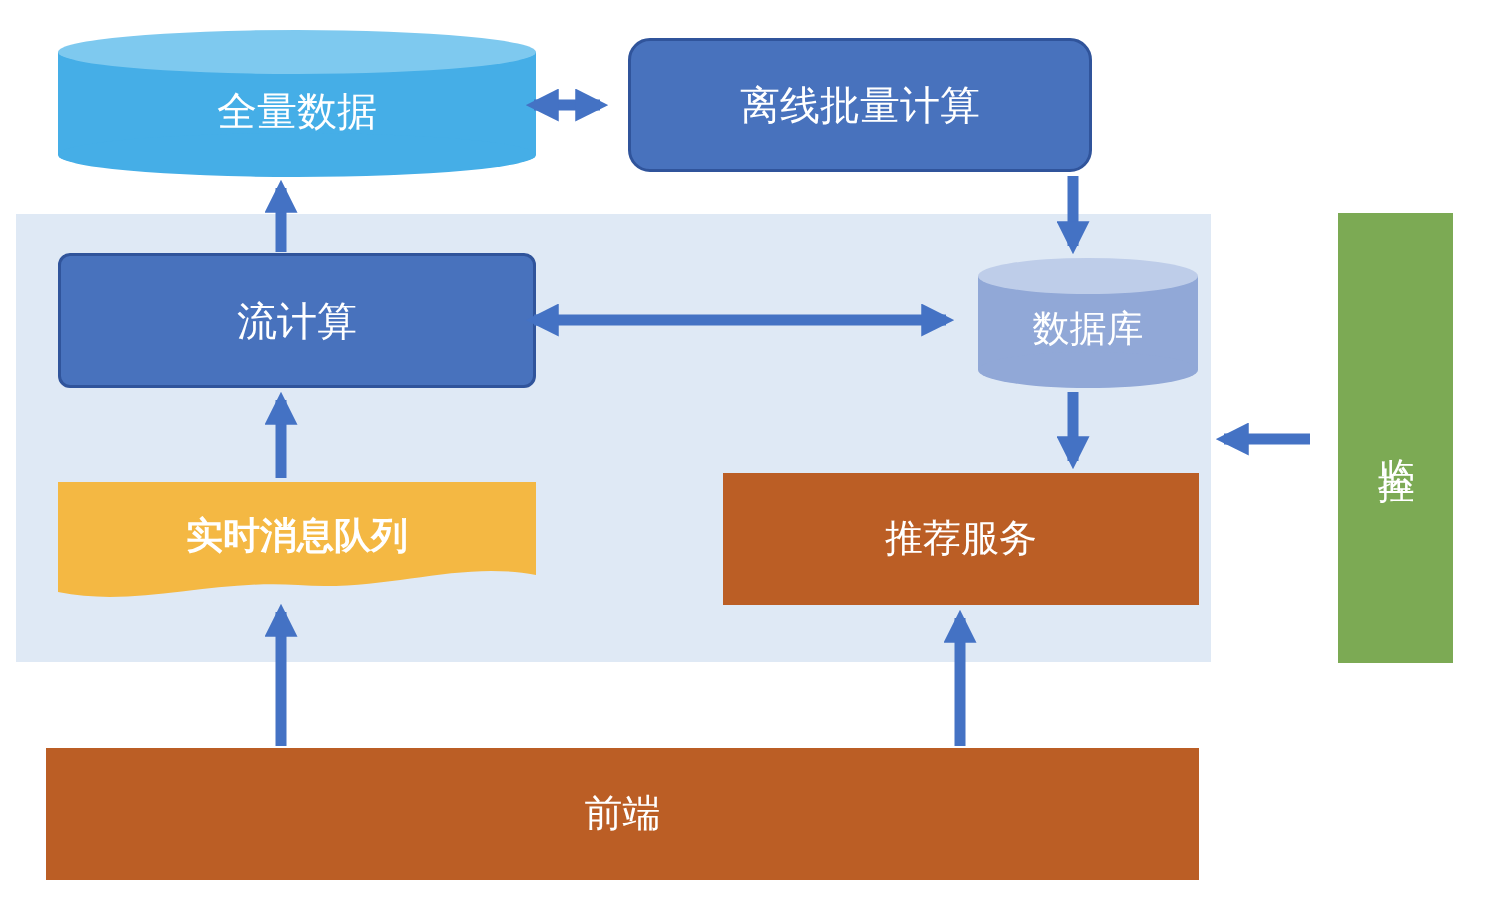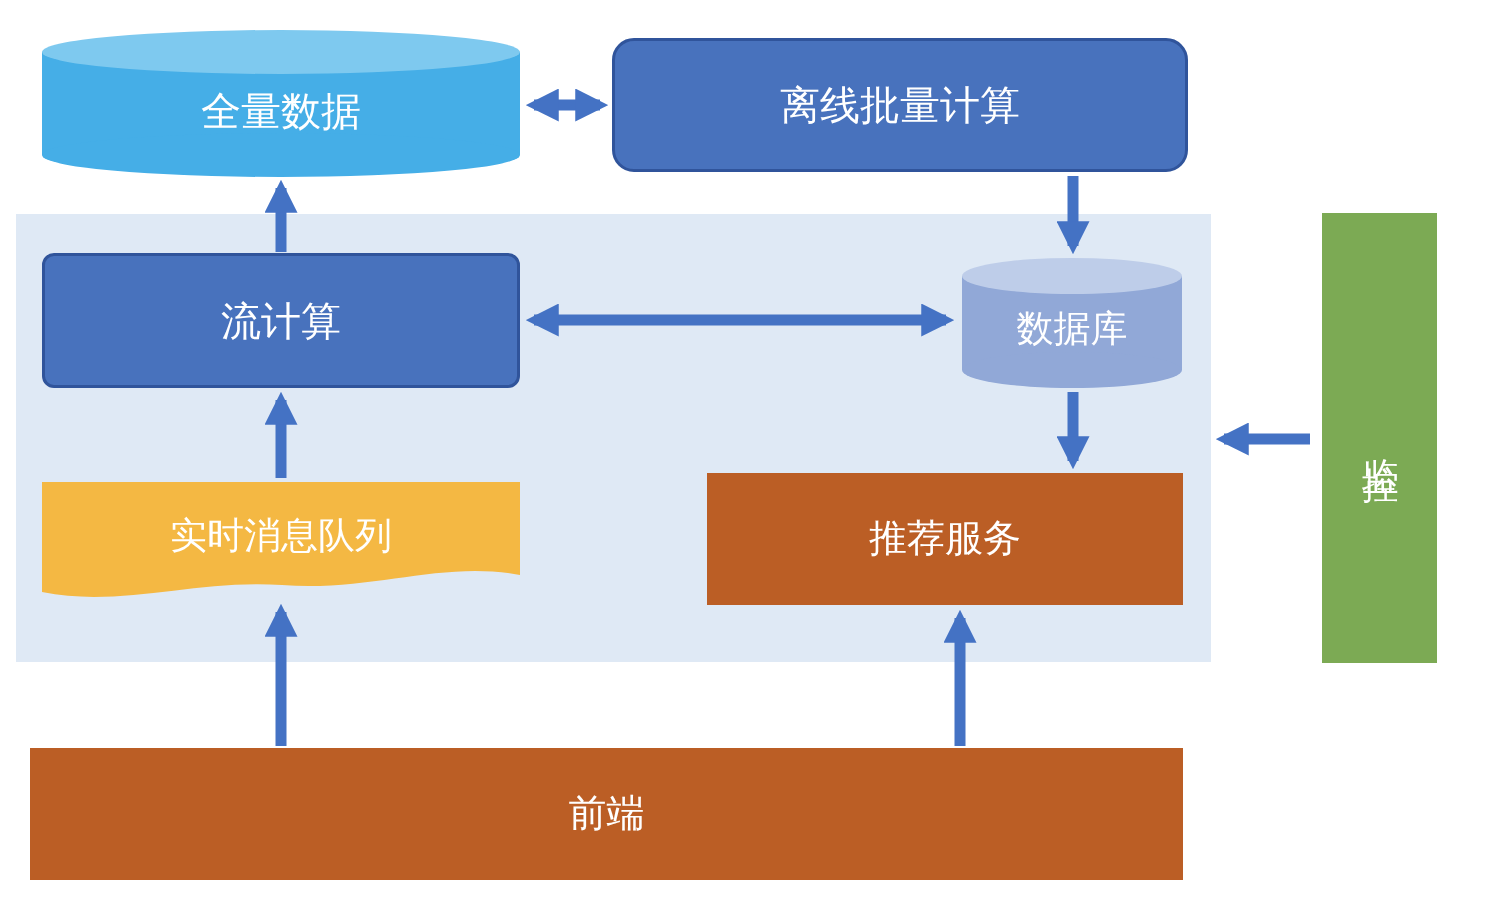--- a/index.html
+++ b/index.html
@@ -6,39 +6,39 @@
   #canvas {
     position:relative; width:1492px; height:908px; background:#fff;
     font-family:"Liberation Sans","DejaVu Sans",sans-serif; overflow:hidden;
   }
   .panel {
     position:absolute; left:16px; top:214px; width:1195px; height:448px;
     background:var(--panel-bg,#DFE9F5);
   }
   .node {
     position:absolute; display:flex; align-items:center; justify-content:center;
-    color:#fff; text-align:center; line-height:1.1;
+    color:#fff; text-align:center; line-height:1.1;margin-left:16px;
   }
   .node .shape { position:absolute; left:0; top:0; width:100%; height:100%; }
   .node .label { position:relative; z-index:2; white-space:nowrap; }
 
   #n-full-data      { left:42px;  top:30px;  width:478px; height:147px; font-size:40px; }
   #n-full-data .label { padding-top:14px; }
-  #n-offline-batch  { left:612px; top:38px;  width:576px; height:134px; font-size:40px;
+  #n-offline-batch  { left:612px; top:38px;  width:464px; height:134px; font-size:40px;
                       background:var(--box-blue,#4872BD);
                       border:3px solid var(--box-blue-border,#30549B); border-radius:22px;
                       box-sizing:border-box; }
   #n-stream-compute { left:42px;  top:253px; width:478px; height:135px; font-size:40px;
                       background:var(--box-blue,#4872BD);
                       border:3px solid var(--box-blue-border,#30549B); border-radius:12px;
                       box-sizing:border-box; }
   #n-database       { left:962px; top:258px; width:220px; height:130px; font-size:37px;text-align:center; }
   #n-database .label { padding-top:12px; }
   #n-realtime-queue { left:42px;  top:482px; width:478px; height:125px; font-size:37px; }
-  #n-realtime-queue .label { padding-bottom:16px; }
+  #n-realtime-queue .label { padding-bottom:16px;font-weight:bold; }
   #n-recommend      { left:707px; top:473px; width:476px; height:132px; font-size:38px;
                       background:var(--box-orange,#BB5E25); }
   #n-frontend       { left:30px;  top:748px; width:1153px; height:132px; font-size:38px;
                       background:var(--box-orange,#BB5E25); }
   #n-monitoring     { left:1322px; top:213px; width:115px; height:450px; font-size:37px;
                       background:var(--bar-green,#7CAA54); }
   #n-monitoring .label {
     writing-mode:vertical-rl; text-orientation:upright; letter-spacing:10px;
   }
 

